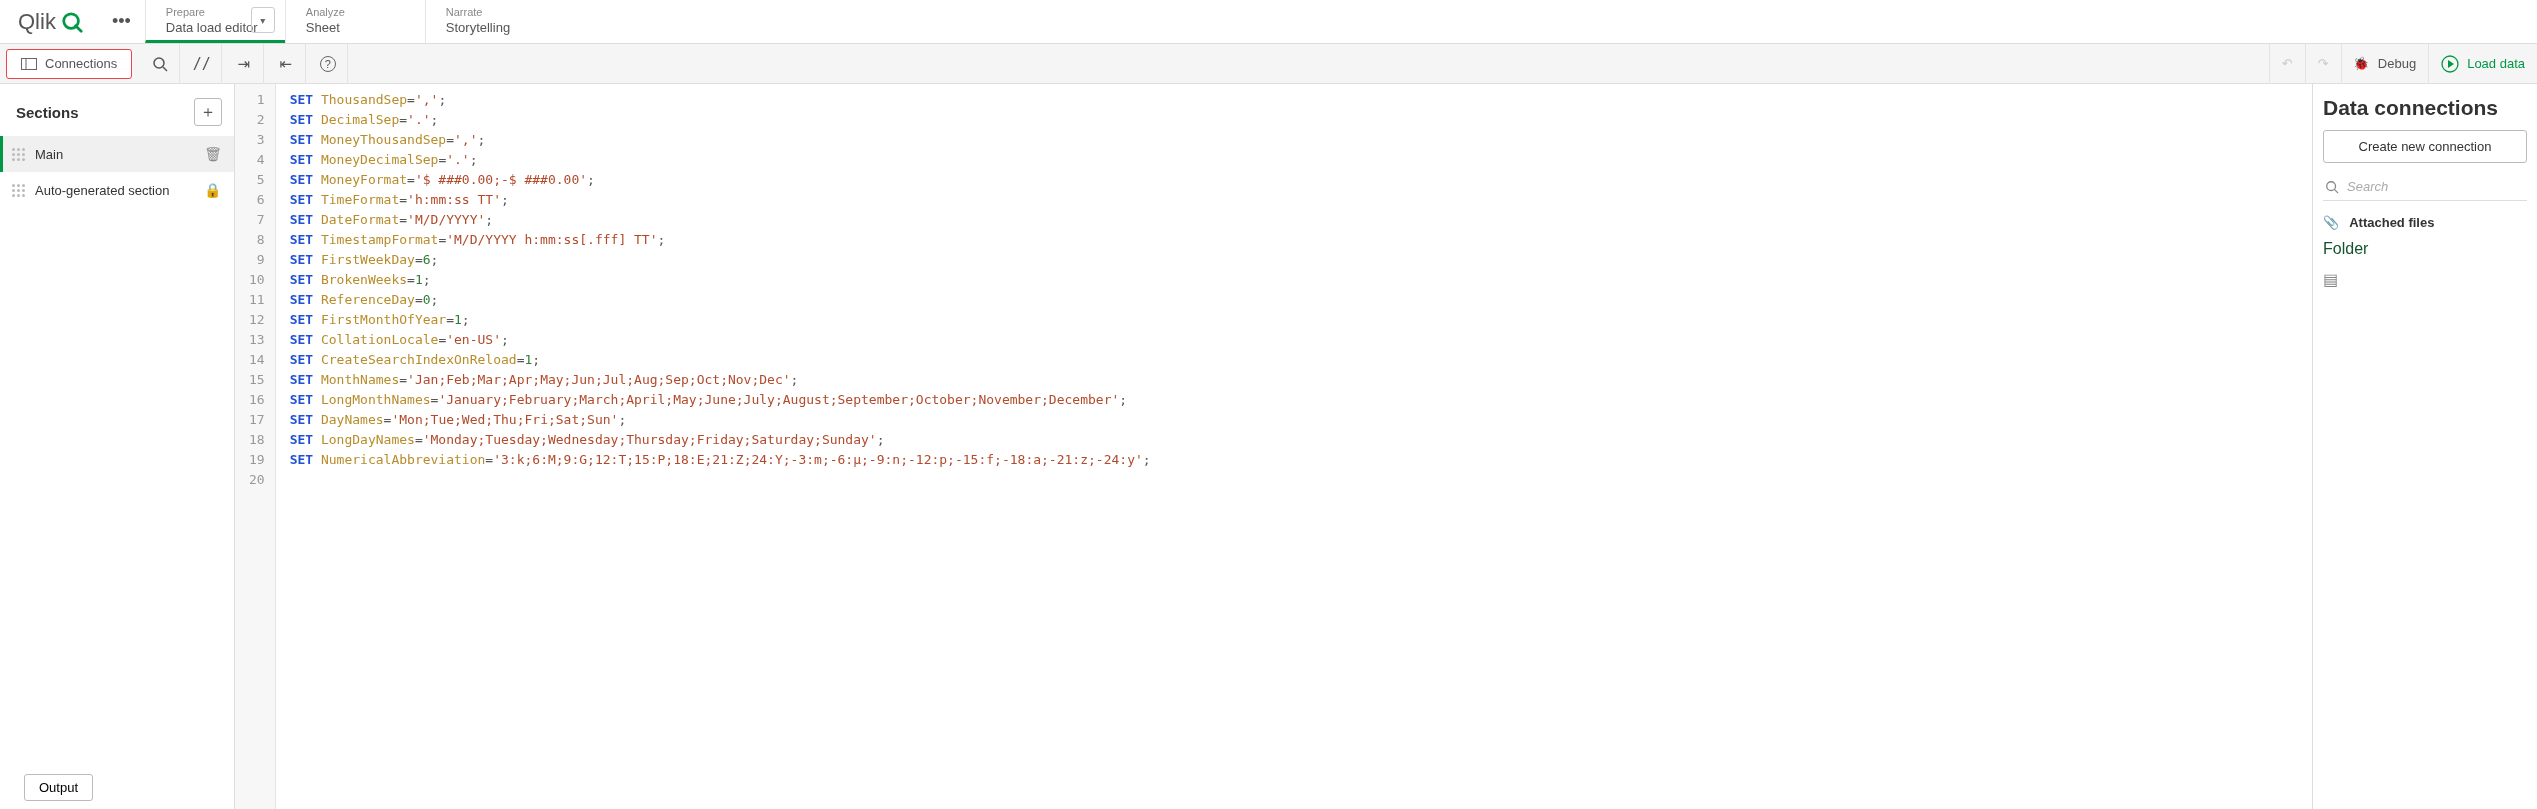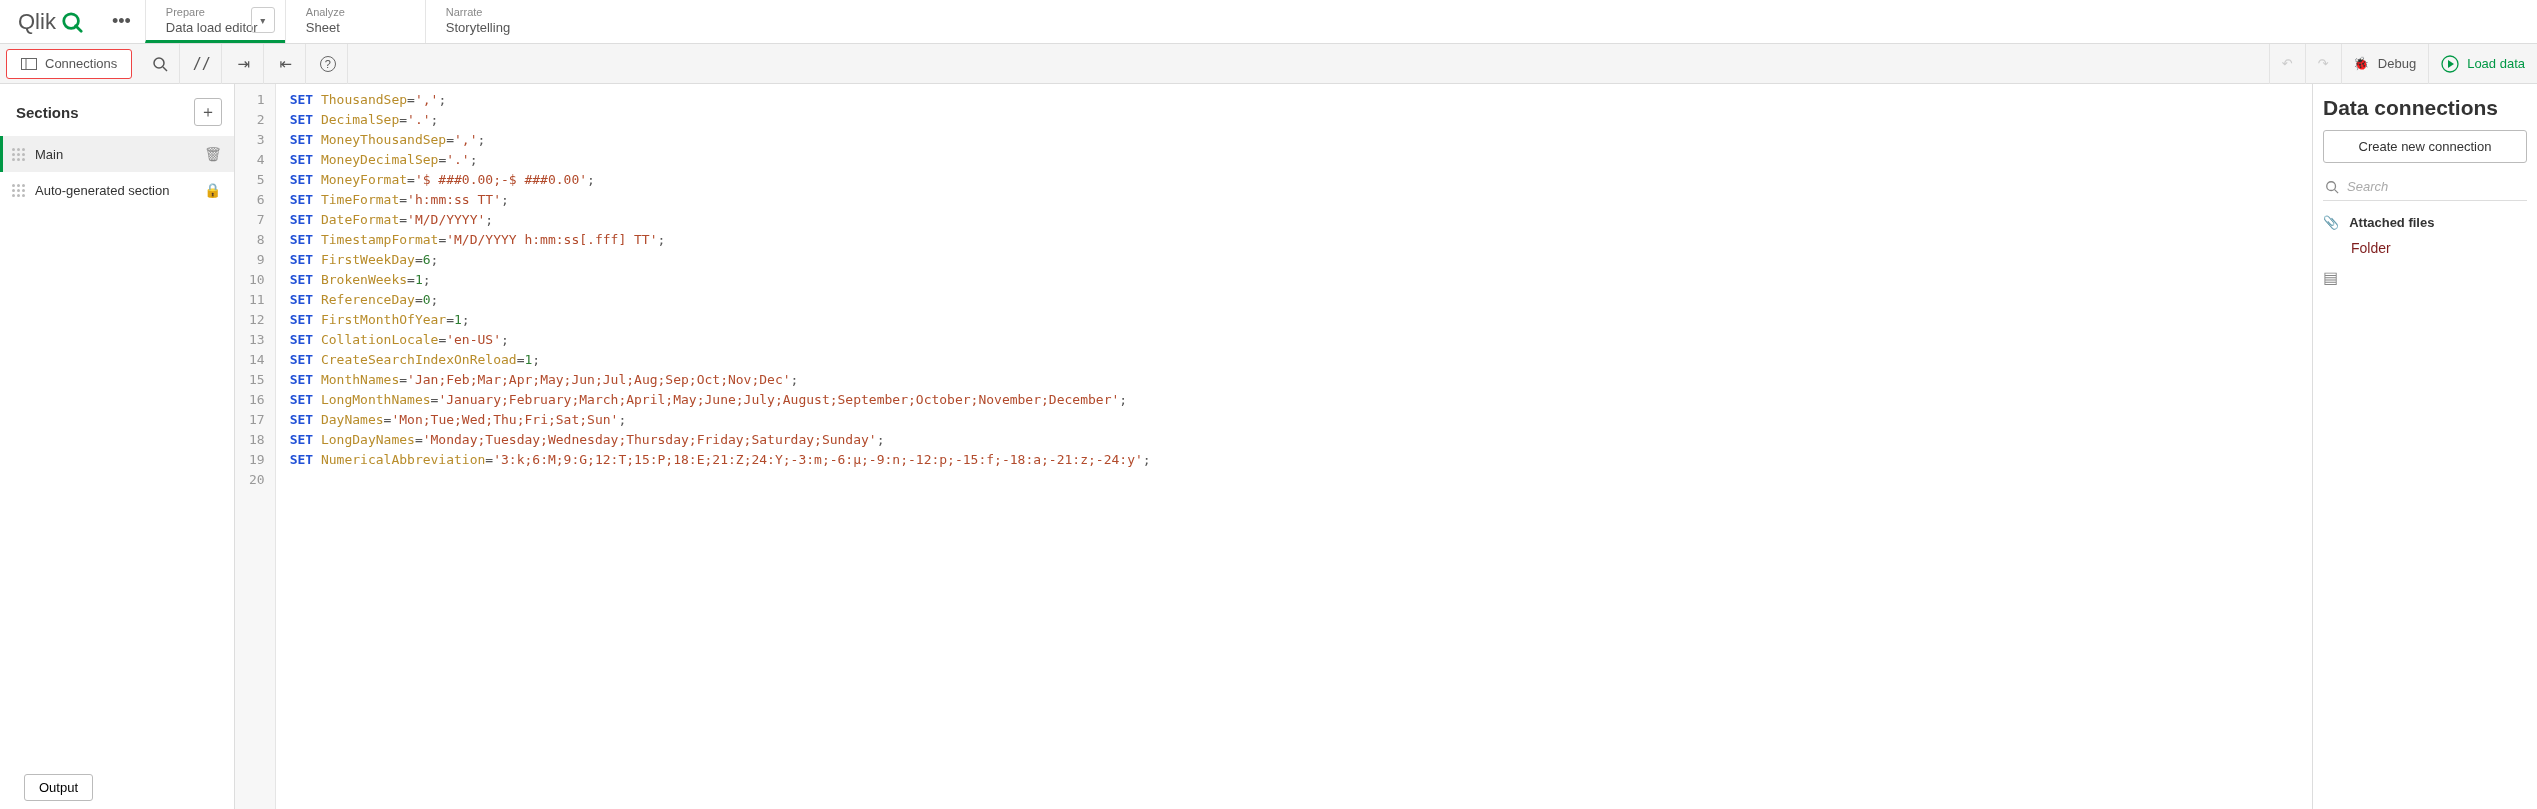--- a/index.html
+++ b/index.html
@@ -59,21 +59,21 @@
 
     
     .right    { width:225px; border-left:1px solid #ddd; padding:12px 10px; display:flex; flex-direction:column; gap:10px;}
     .right h3 { font-size:21px; font-weight:600;}
     .new-conn { border:1px solid #bbb; border-radius:3px; padding:8px 0; text-align:center;
                 font-size:13px; cursor:pointer;}
     .search   { display:flex; align-items:center; gap:8px; border-bottom:1px solid #ddd; padding:6px 2px; color:#888;}
     .search input{ border:none; outline:none; flex:1; font-size:13px; color:#555;}
     .search input::placeholder{ color:#aaa; font-style:italic;}
     .attach   { display:flex; align-items:center; gap:10px; font-weight:600; font-size:13px; color:#333; margin-top:4px;}
-    .sub-lbl  { font-size:14px; color:#7f1d1d;margin-left:28px;}
+    .sub-lbl  { font-size:16px; color:#14532d;}
     .file-ic  { color:#888; font-size:16px; margin-top:2px;}
 
     
     .drag-dots{ display:inline-grid; grid-template-columns:repeat(3,3px); grid-gap:2px;}
     .drag-dots i{ width:3px; height:3px; background:#bbb; border-radius:50%; display:block;}
   </style>
 </head>
 <body>
 
 <div class="topbar">

